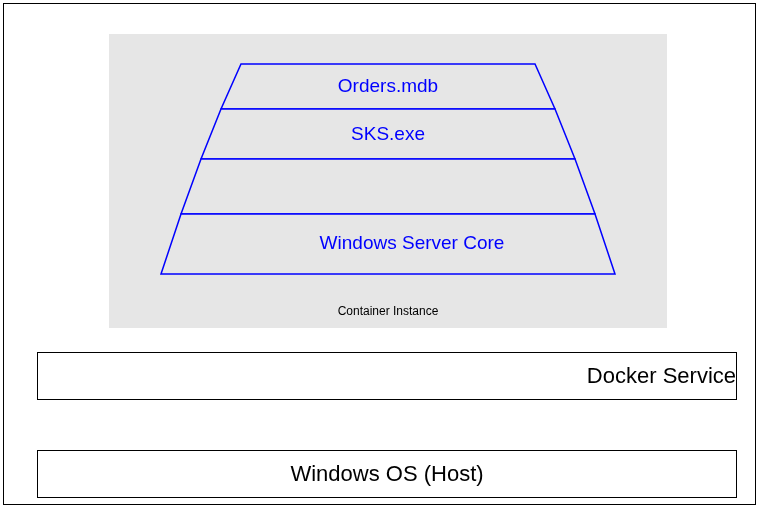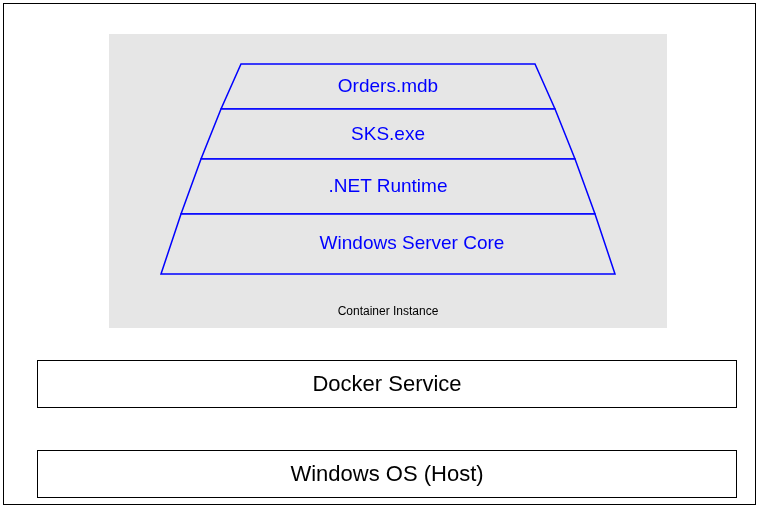--- a/index.html
+++ b/index.html
@@ -71,27 +71,26 @@
 
       <polygon points="112,75 446,75 466,125 92,125" fill="#e6e6e6" stroke="#0000ff" stroke-width="1.5"></polygon>
 
       <polygon points="92,125 466,125 486,180 72,180" fill="#e6e6e6" stroke="#0000ff" stroke-width="1.5"></polygon>
 
       <polygon points="72,180 486,180 506,240 52,240" fill="#e6e6e6" stroke="#0000ff" stroke-width="1.5"></polygon>
     </svg>
 
     <div class="layer-text" style="top:41px;">Orders.mdb</div>
     <div class="layer-text" style="top:89px;">SKS.exe</div>
-    <div class="layer-text" style="top:141px;">.NET Runtime</div>
     <div class="layer-text" style="top:198px;margin-left:24px;">Windows Server Core</div>
 
     <div class="container-label">Container Instance</div>
   </div>
 
-  <div class="box-row" style="left:33px; top:356px; width:700px; height:48px;">
+  <div class="box-row" style="left:33px; top:348px; width:700px; height:48px;justify-content:flex-end;">
     <span>Docker Service</span>
   </div>
 
   <div class="box-row" style="left:33px; top:402px; width:700px; height:48px;margin-top:44px;">
     <span>Windows OS (Host)</span>
   </div>
 
 </div>
 
 </body></html>

